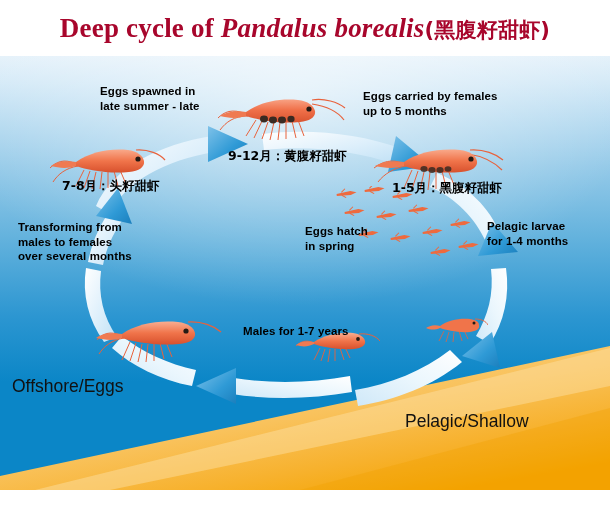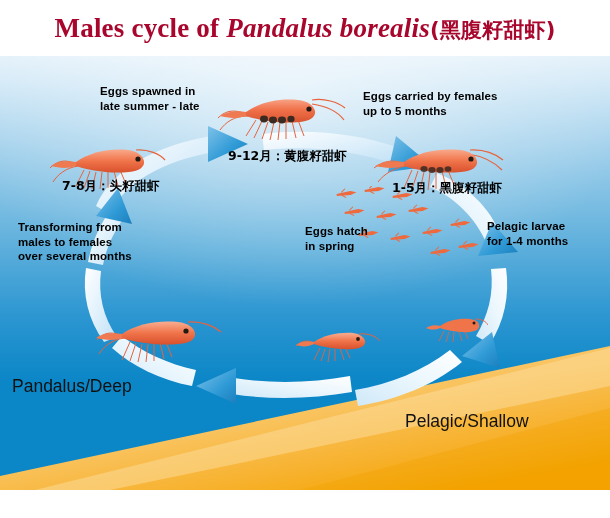--- a/index.html
+++ b/index.html
@@ -141,21 +141,21 @@
 
   #zone-offshore      { left: 12px;  top: 320px; }
   #zone-inshore       { left: 405px; top: 355px; }
 </style>
 </head>
 <body>
 
 <div id="slide">
 
   <div id="title-bar">
-    <div id="title-text"><span>Males cycle of </span><span class="sp">Pandalus borealis</span><span class="cn">(黑腹籽甜虾)</span></div>
+    <div id="title-text"><span>Deep cycle of </span><span class="sp">Pandalus borealis</span><span class="cn">(黑腹籽甜虾)</span></div>
   </div>
 
   <div id="ocean">
 
     <div id="ocean-glow"></div>
 
     <svg id="seabed" viewBox="0 0 610 434" preserveAspectRatio="none">
       <defs>
         <linearGradient id="sandGrad" x1="0" y1="0" x2="0.75" y2="1">
           <stop offset="0%" stop-color="#fde2a6"></stop>
@@ -455,26 +455,27 @@
     <div class="lbl" id="lbl-eggs-hatch">Eggs hatch
 in spring</div>
 
     <div class="lbl" id="lbl-pelagic">Pelagic larvae
 for 1-4 months</div>
 
     <div class="lbl" id="lbl-transforming">Transforming from
 males to females
 over several months</div>
 
+    <div class="lbl" id="lbl-males">Males for 1-7 years</div>
 
     <div class="lbl-cn" id="cn-9-12">9-12月：黄腹籽甜虾</div>
 
     <div class="lbl-cn" id="cn-7-8">7-8月：头籽甜虾</div>
 
     <div class="lbl-cn" id="cn-1-5">1-5月：黑腹籽甜虾</div>
 
-    <div class="zone" id="zone-offshore">Pandalus/Deep</div>
+    <div class="zone" id="zone-offshore">Offshore/Eggs</div>
 
     <div class="zone" id="zone-inshore">Pelagic/Shallow</div>
 
   </div>
 
 </div>
 
 </body></html>

